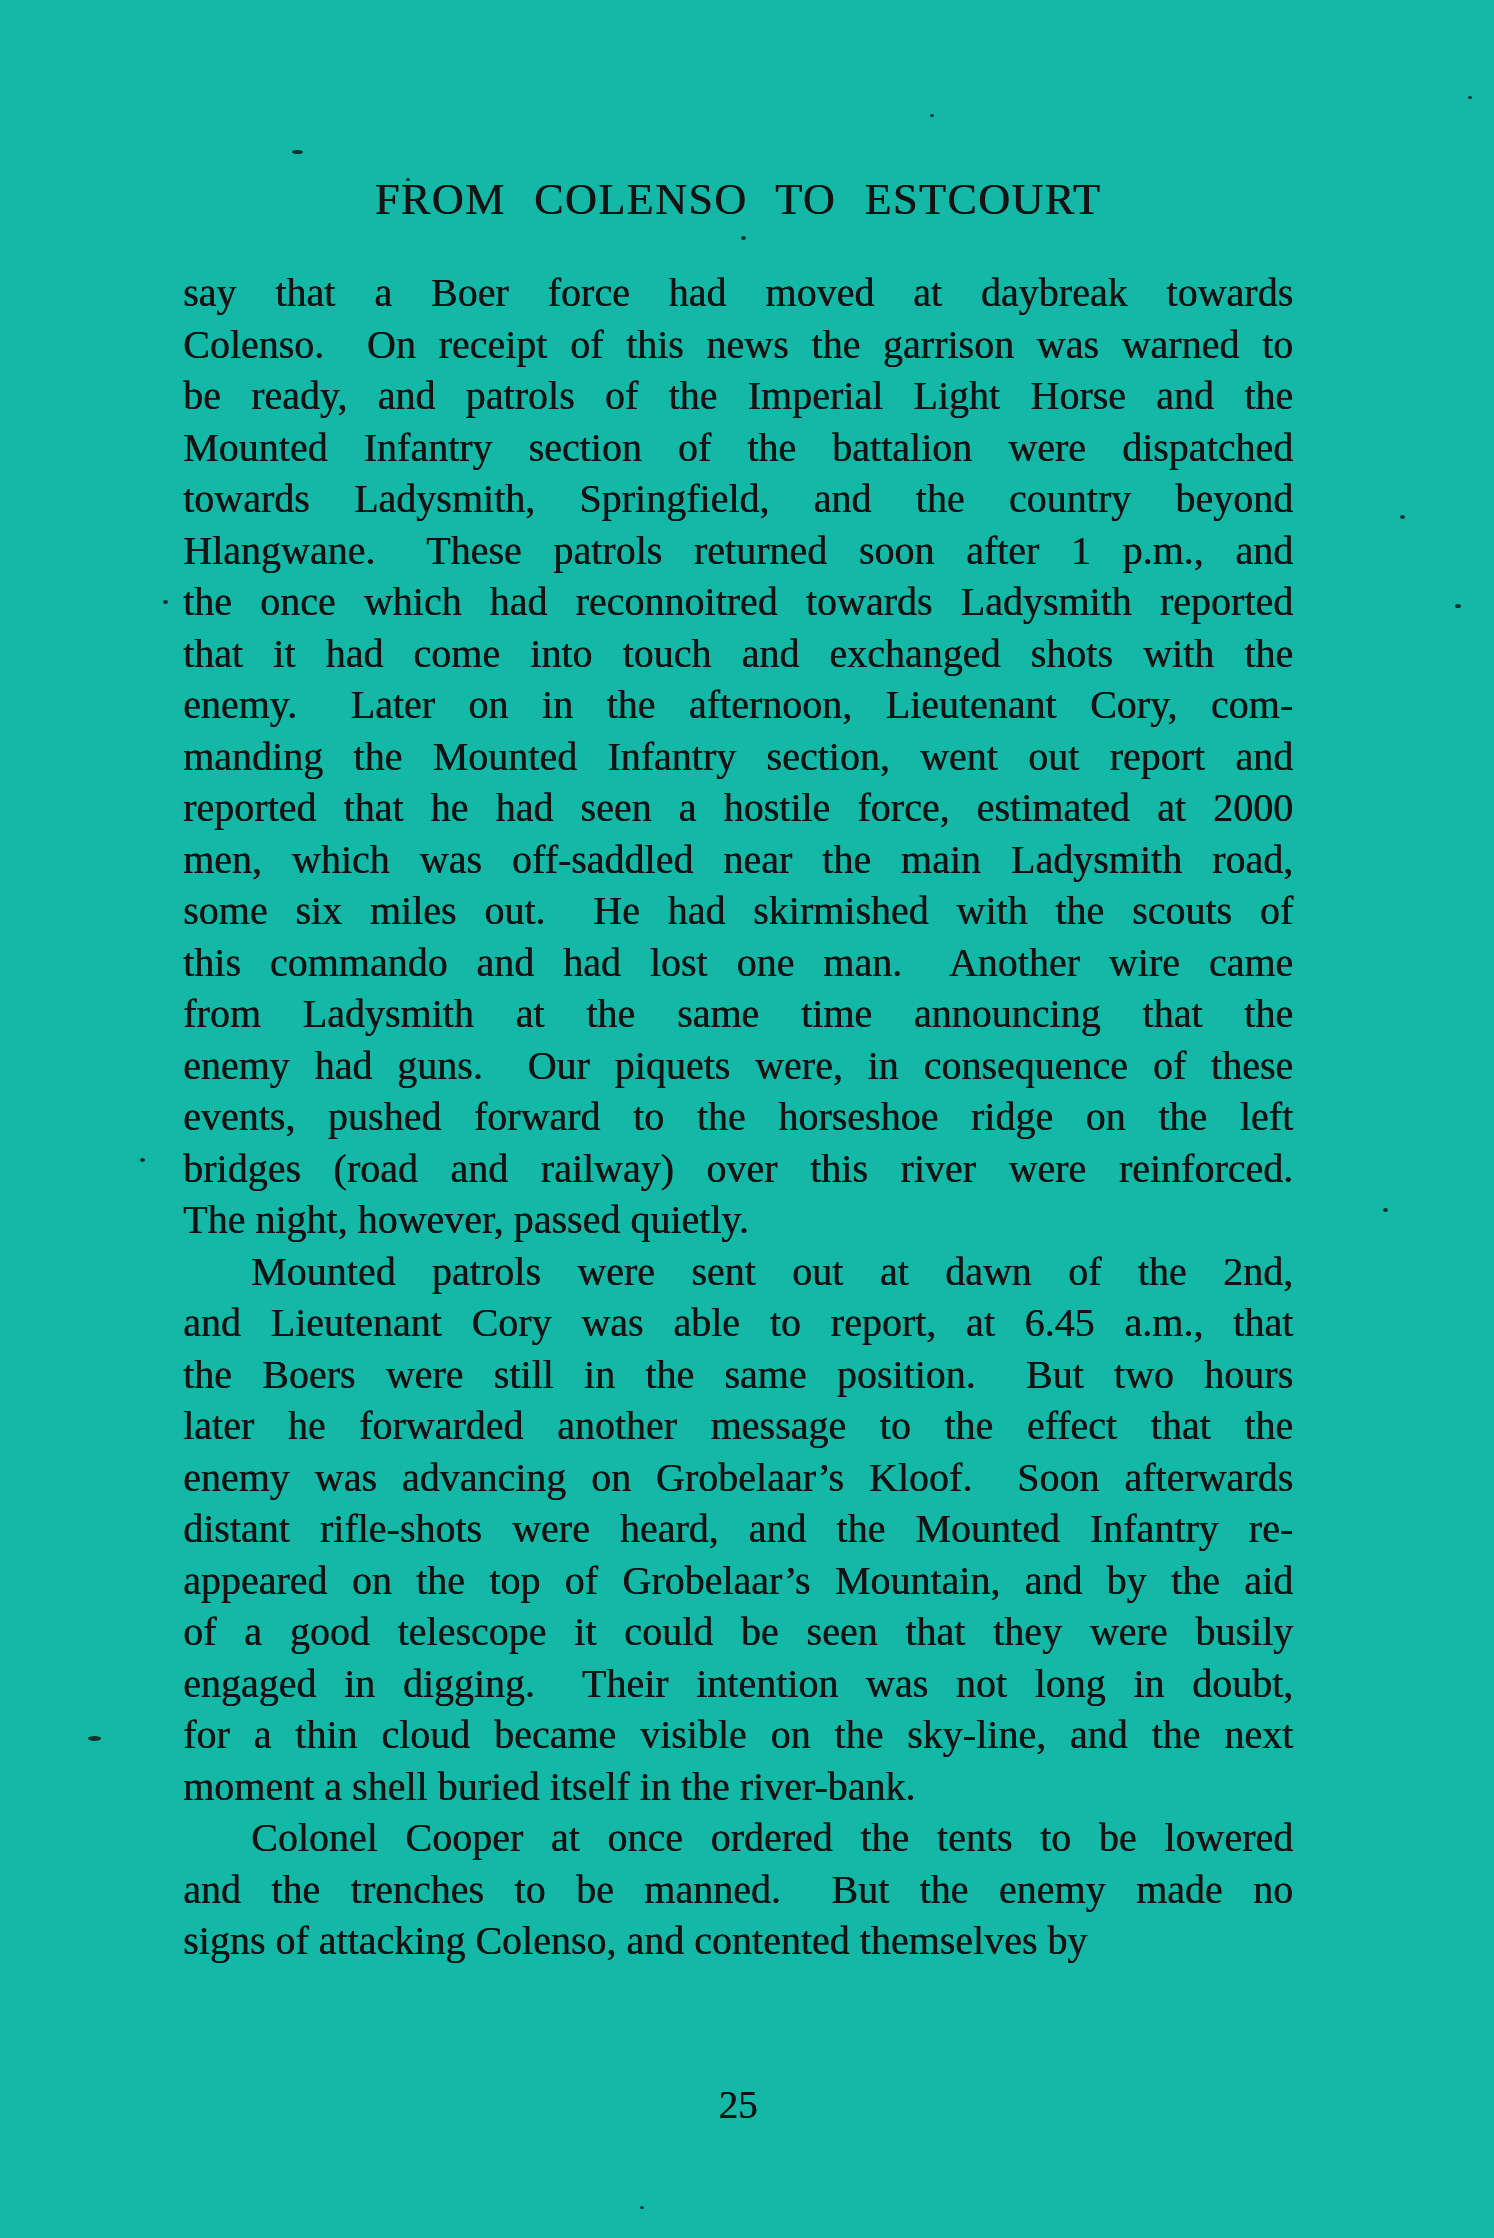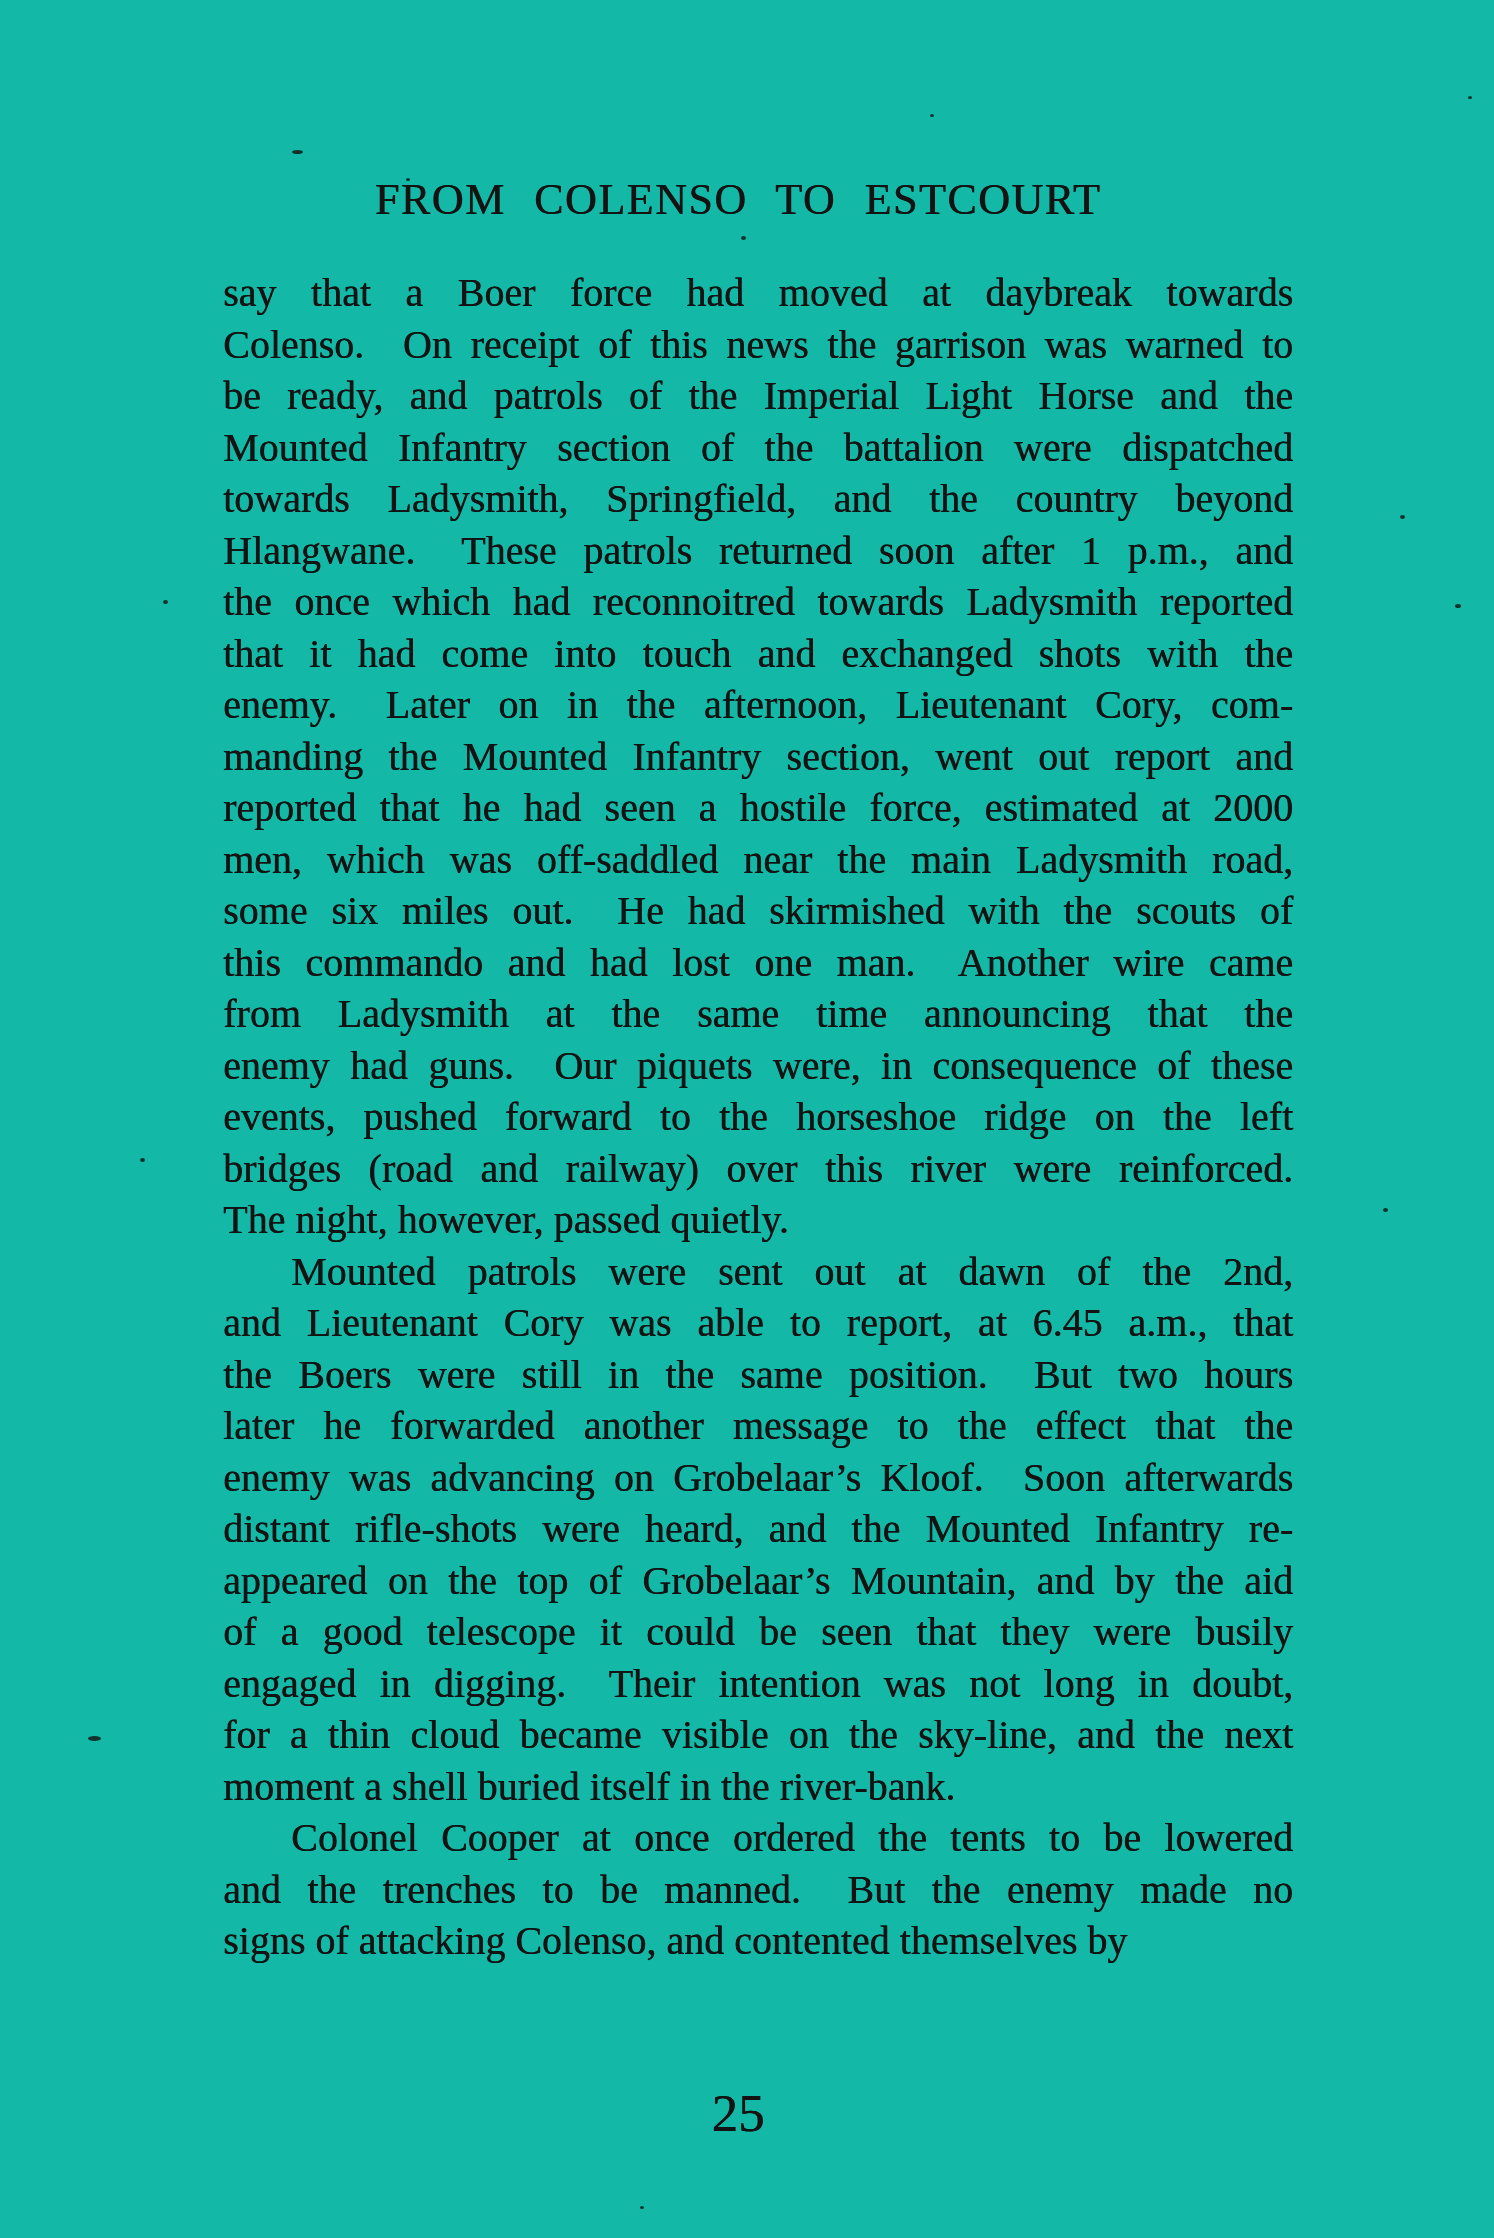--- a/index.html
+++ b/index.html
@@ -32,28 +32,27 @@
     position:absolute;
     left:183px;top:267px;width:1110px;
     font-size:40px;
     line-height:51.5px;
     text-shadow:0.5px 0 currentColor;
   }
   .para{margin:0;padding:0;}
   .line{
     text-align:justify;
     text-align-last:justify;
-    margin-left:40px;
   }
   .line.last{text-align-last:left;}
   .line.indent{text-indent:68px;}
   .folio{
     position:absolute;
     left:183px;width:1110px;top:2082px;
-    font-size:53px;
+    font-size:39px;
     line-height:1.2;
     text-align:center;
     text-shadow:0.5px 0 currentColor;
   }
   .speck{
     position:absolute;
     background:#101010;
     border-radius:50%;
     opacity:0.8;
   }

